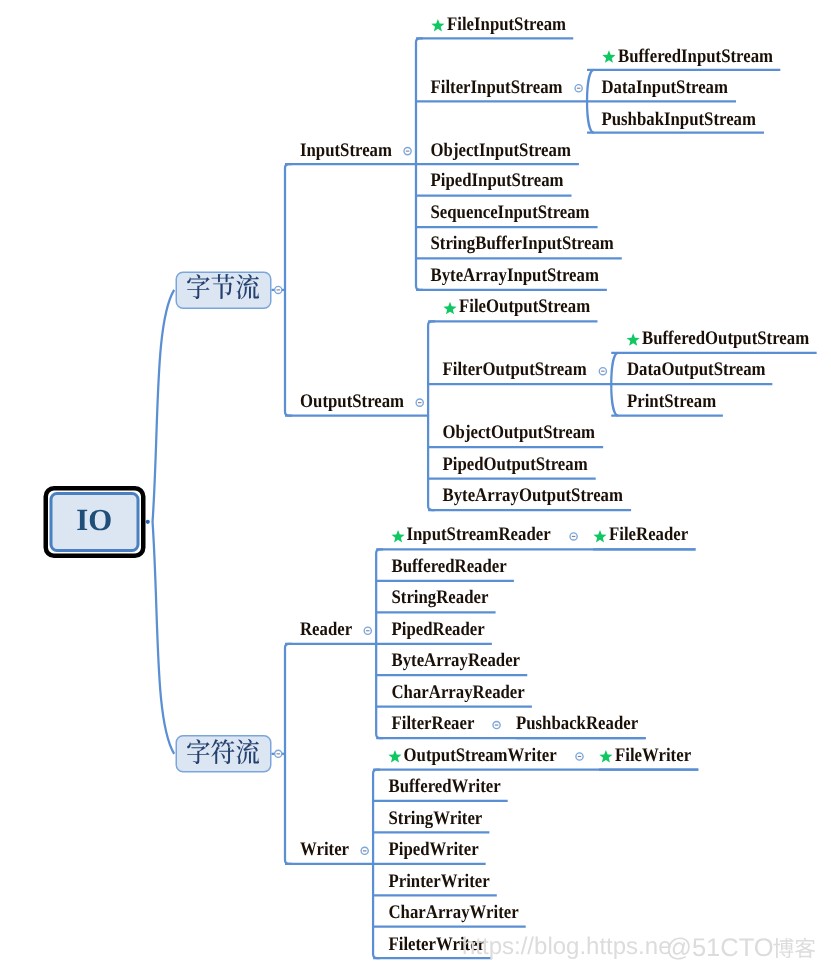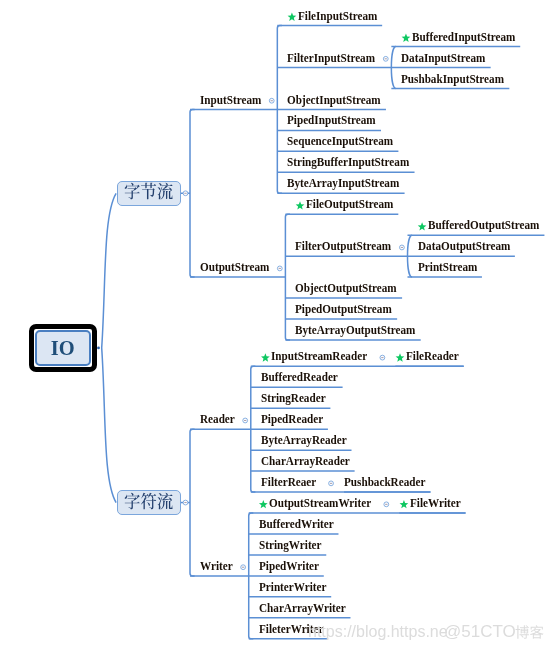--- a/index.html
+++ b/index.html
@@ -5,21 +5,21 @@
 html,body{margin:0;padding:0;background:#fff;}
 body{width:554px;height:651px;position:relative;overflow:hidden;
      font-family:"Liberation Serif",serif;}
 #stage{position:absolute;left:0;top:0;width:554px;height:651px;}
 #links{position:absolute;left:0;top:0;}
 .lbl{position:absolute;white-space:pre;font-weight:bold;font-size:12.8px;line-height:12.8px;
      color:#1a1008;transform-origin:0 100%;transform:scaleX(.874);}
 .boxnode{position:absolute;box-sizing:border-box;background:#dce6f3;
      border:1px solid #7ba6dc;border-radius:5px;}
 .rootnode{position:absolute;box-sizing:border-box;background:#fff;
-     border:5px solid #000000;border-radius:7px;padding:1px;}
+     border:3px solid #000000;border-radius:7px;padding:1px;}
 .rootinner{width:100%;height:100%;box-sizing:border-box;background:#dce6f3;
      border:2.5px solid #4a7fc1;border-radius:5px;display:flex;align-items:center;justify-content:center;}
 .roottext{font-weight:bold;font-size:20.5px;line-height:20px;color:#1f4e79;
      transform:translateY(-0.5px);}
 .wm{position:absolute;white-space:pre;color:#dcdcdc;line-height:1;font-family:"Liberation Sans",sans-serif;}
 </style>
 </head>
 <body>
 
 <div id="stage">

